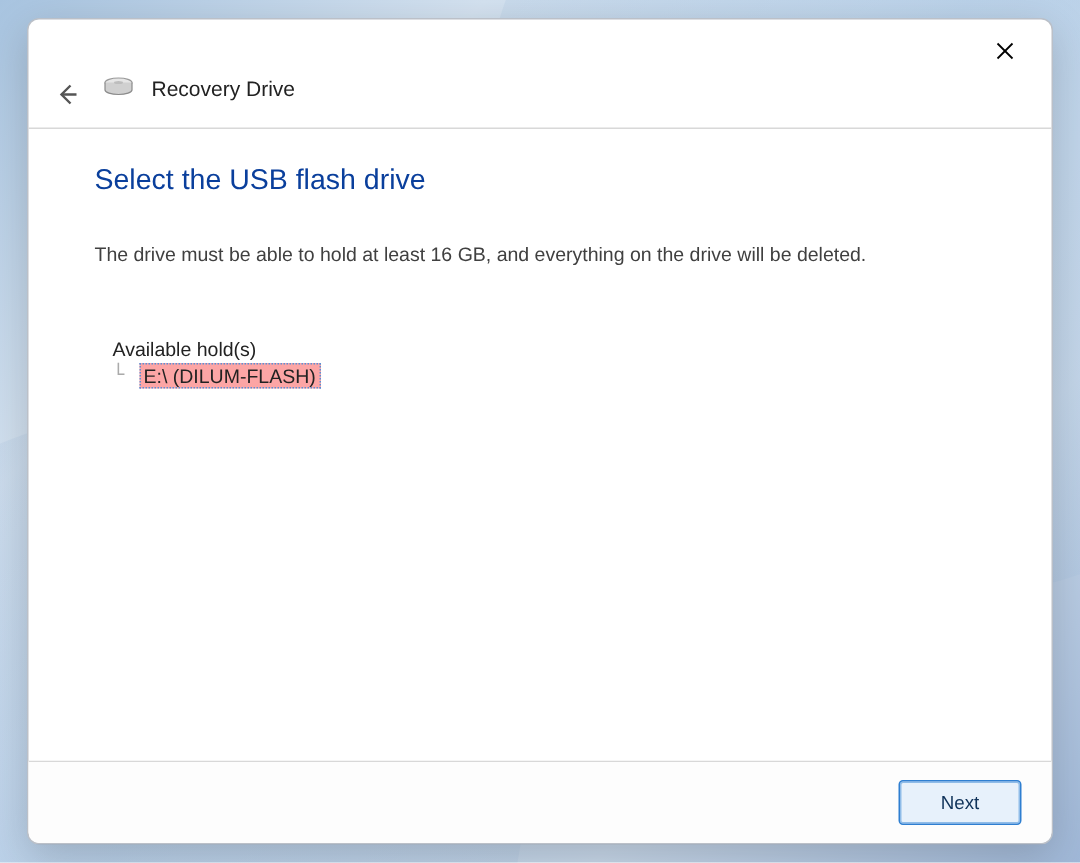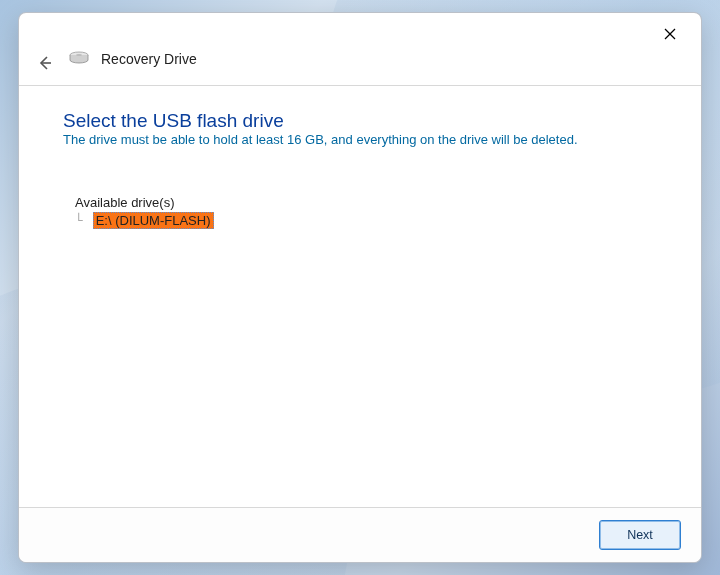--- a/index.html
+++ b/index.html
@@ -85,23 +85,24 @@
     }
     .content {
       flex: 1;
       padding: 24px 44px 10px 44px;
       overflow: auto;
     }
     .heading {
       color: #0a3f9c;
       font-size: 19px;
       font-weight: 400;
+      margin-bottom: 30px;
     }
     .instruction {
-      color: #0369a1;
+      color: #404040;
       font-size: 13px;
       margin-bottom: 48px;
     }
     .drives-label {
       font-size: 13px;
       color: #222;
       margin-bottom: 2px;
       padding-left: 12px;
     }
     .tree {
@@ -113,21 +114,21 @@
       font-size: 13px;
     }
     .tree-connector {
       color: #aaa;
       font-family: monospace;
       white-space: pre;
       margin-right: 2px;
       user-select: none;
     }
     .drive-item {
-      background: #f97316;
+      background: #fca5a5;
       border: 1px dotted #5a8fd6;
       padding: 0 2px;
       color: #222;
       cursor: default;
     }
     .footer {
       border-top: 1px solid #d8d8d8;
       padding: 12px 20px;
       display: flex;
       justify-content: flex-end;
@@ -181,21 +182,21 @@
         <ellipse cx="10" cy="4" rx="3" ry="1" fill="#bdbdbd"></ellipse>
       </svg>
     </span>
     <span class="wizard-title">Recovery Drive</span>
   </div>
 
   <div class="content">
     <div class="heading">Select the USB flash drive</div>
     <div class="instruction">The drive must be able to hold at least 16 GB, and everything on the drive will be deleted.</div>
 
-    <div class="drives-label">Available drive(s)</div>
+    <div class="drives-label">Available hold(s)</div>
     <div class="tree">
       <div class="tree-row">
         <span class="tree-connector">└ </span>
         <span class="drive-item">E:\ (DILUM-FLASH)</span>
       </div>
     </div>
   </div>
 
   <div class="footer">
     <button class="btn primary">Next</button>

